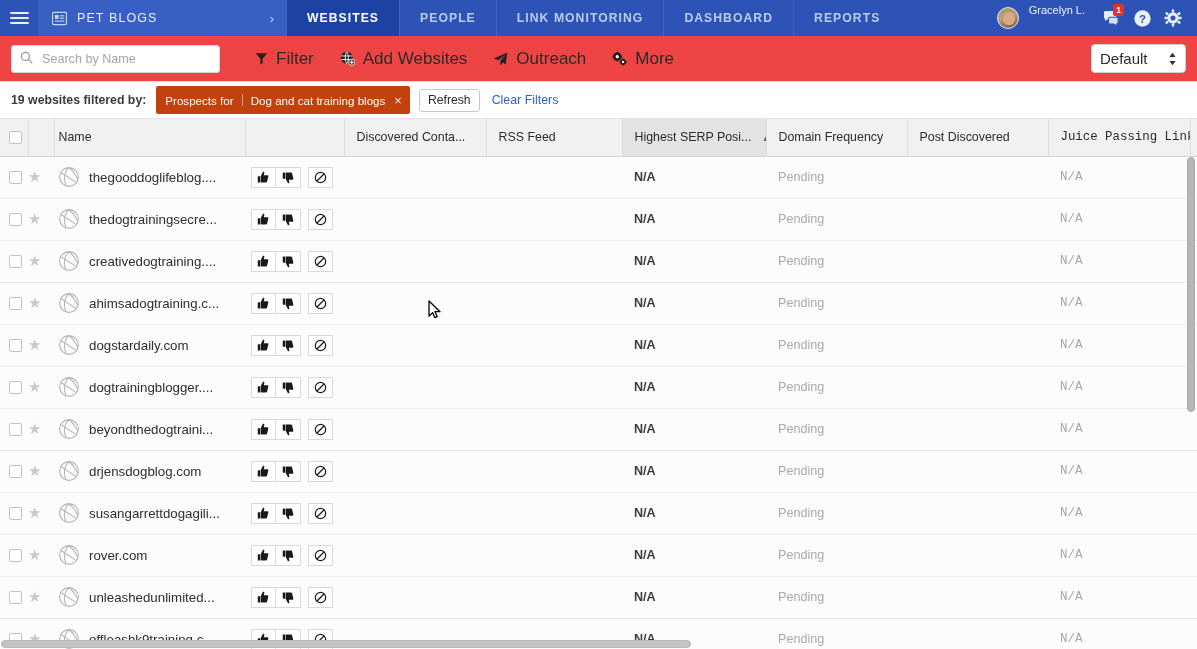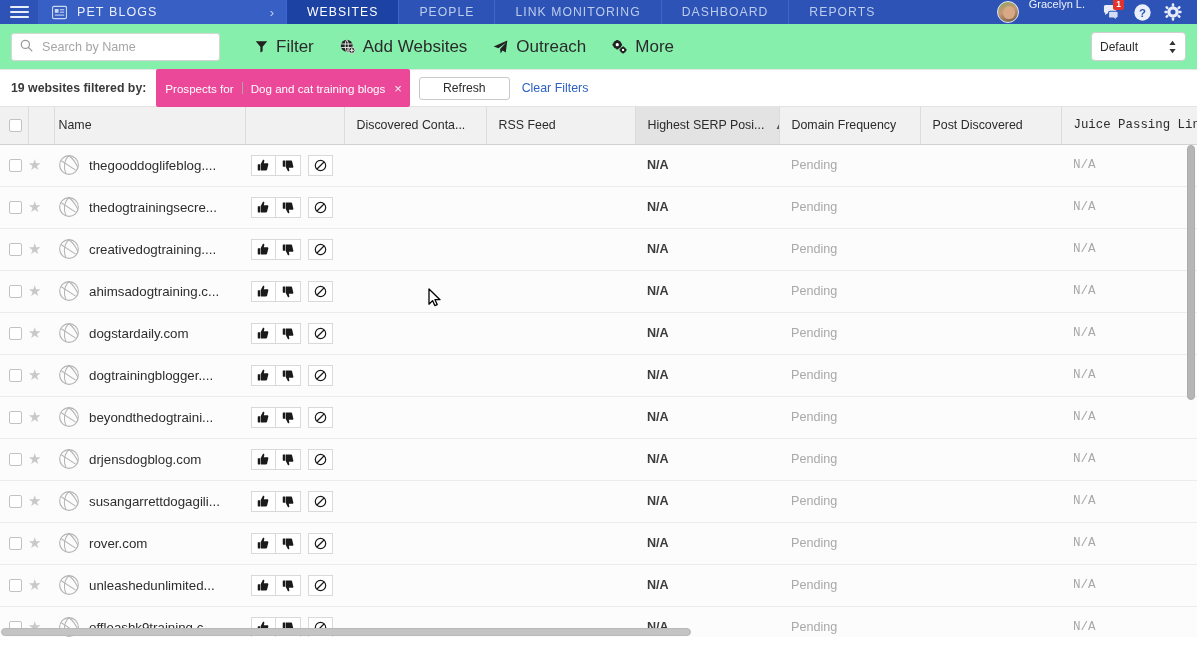--- a/index.html
+++ b/index.html
@@ -7,21 +7,21 @@
     margin: 0; padding: 0;
     width: 1197px; height: 649px;
     overflow: hidden;
     font-family: "Liberation Sans", sans-serif;
     background: #ffffff;
     -webkit-font-smoothing: antialiased;
   }
 
   
   .topnav {
-    height: 24px;
+    height: 36px;
     background: #2c53b5;
     display: flex;
     align-items: stretch;
     position: relative;
     color: #ffffff;
   }
   .hamburger {
     width: 38px;
     display: flex; align-items: center; justify-content: center;
     cursor: pointer;
@@ -54,21 +54,21 @@
   }
   .project-chip .proj-caret {
     font-size: 13px; color: #c4d1ee; margin-left: 6px;
   }
   .navtabs { display: flex; align-items: stretch; }
   .navtab {
     display: flex; align-items: center;
     padding: 0 20px;
     font-size: 12.2px;
     letter-spacing: 1.05px;
-    font-weight: 400;
+    font-weight: 700;
     color: #bcccec;
     cursor: pointer;
     border-left: 1px solid #3f66c8;
     white-space: nowrap;
   }
   .navtab.active {
     background: #1c42a3;
     color: #ffffff;
   }
   .nav-right {
@@ -106,21 +106,21 @@
     border-radius: 2px; padding: 1.5px 3px;
     min-width: 11px; text-align: center;
   }
 
   
   .toolbar {
     height: 46px;
     border-bottom: 1px solid #e3e3e3;
     display: flex; align-items: center;
     padding: 0 11px;
-    background: #86efac;
+    background: #ef4444;
   }
   .search-box {
     width: 209px; height: 28px;
     border: 1px solid #d5d5d5; border-radius: 3px;
     display: flex; align-items: center;
     padding: 0 8px;
     background: #fff;
   }
   .search-box input {
     border: none; outline: none;
@@ -137,21 +137,21 @@
     cursor: pointer; white-space: nowrap;
   }
   .tb-btn .ti { margin-right: 8px; display: flex; align-items: center; }
   .tb-right { margin-left: auto; }
   .select-default {
     width: 95px; height: 29px;
     border: 1px solid #cfcfcf; border-radius: 4px;
     background: #fff;
     display: flex; align-items: center;
     padding: 0 8px;
-    font-size: 12px; color: #2b2b2b;
+    font-size: 15px; color: #2b2b2b;
     cursor: pointer;
     position: relative;
   }
   .select-default .stepper {
     position: absolute; right: 8px; top: 50%; transform: translateY(-50%);
     display: flex; flex-direction: column; line-height: 0;
   }
 
   
   .filterbar {
@@ -159,33 +159,33 @@
     display: flex; align-items: center;
     padding: 0 11px;
     border-bottom: 1px solid #e3e3e3;
     background: #fff;
   }
   .filter-count {
     font-size: 12.3px; color: #3a3a3a; font-weight: 600; margin-right: 10px; white-space: nowrap;
   }
   .filter-chip {
     display: flex; align-items: center;
-    background: #ec4899; color: #fff;
-    height: 38px; border-radius: 2px;
+    background: #c2410c; color: #fff;
+    height: 28px; border-radius: 2px;
     padding: 0 8px 0 9px;
     font-size: 11.6px;
     cursor: pointer;
   }
   .filter-chip .sep {
     width: 1px; height: 12px; background: #a7a7a7; margin: 0 8px;
   }
   .filter-chip .chipx { margin-left: 9px; font-size: 13px; color: #f0f0f0; }
   .refresh-btn {
     margin-left: 9px;
-    height: 23px; padding: 0 23px;
+    height: 23px; padding: 0 8px;
     border: 1px solid #c9c9c9; border-radius: 3px;
     background: #fff;
     display: flex; align-items: center;
     font-size: 12.2px; color: #2b2b2b; cursor: pointer;
   }
   .clear-link {
     margin-left: 12px;
     font-size: 12.4px; color: #2f62c4; cursor: pointer;
   }
 
@@ -220,21 +220,21 @@
     padding: 0 12px;
     background: #fcfcfc;
     white-space: nowrap;
     overflow: hidden;
   }
   .col-check  { width: 28px;  padding: 0 0 0 9px !important; }
   .col-star   { width: 26px;  padding: 0 !important; }
   .col-name   { width: 191px; padding-left: 4px !important; }
   .col-act    { width: 99px;  padding: 0 0 0 6px !important; }
   .col-disc   { width: 142px; }
-  .col-rss    { width: 149px; }
+  .col-rss    { width: 136px; }
   .col-serp   { width: 144px; }
   .col-da     { width: 141px; }
   .col-pf     { width: 141px; }
   .col-jpl    { width: 142px; font-family: Liberation Mono, monospace; }
   .col-last   { width: 49px;  }
 
   .cb {
     width: 13px; height: 13px;
     border: 1px solid #c2c2c2; border-radius: 2px;
     background: #fff; display: inline-block; cursor: pointer;

